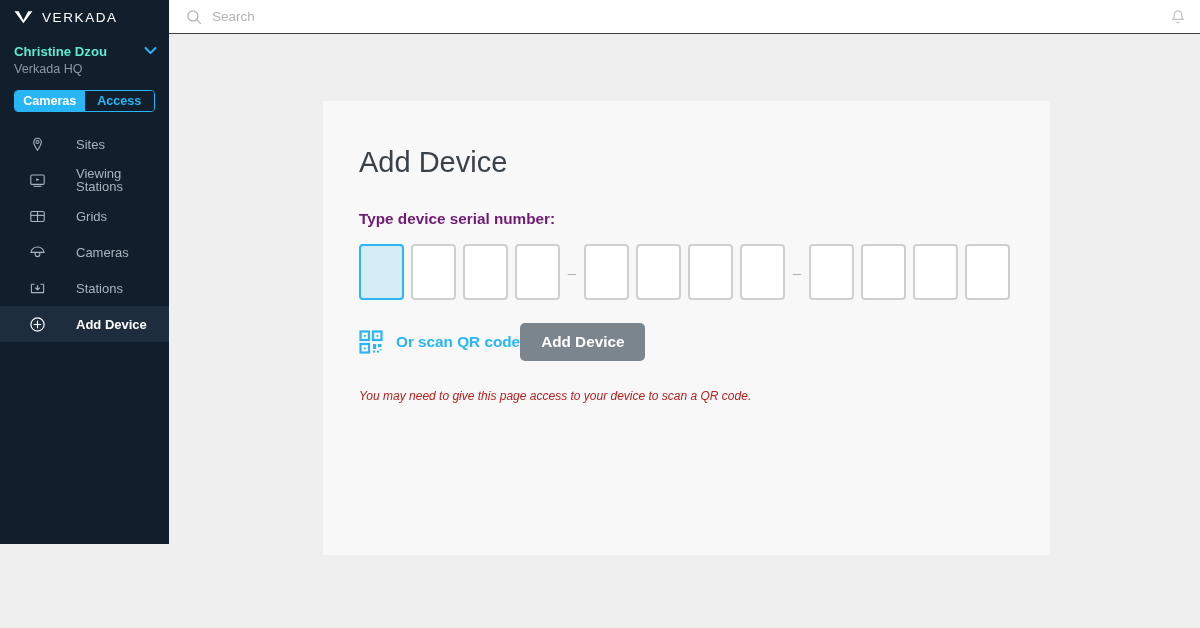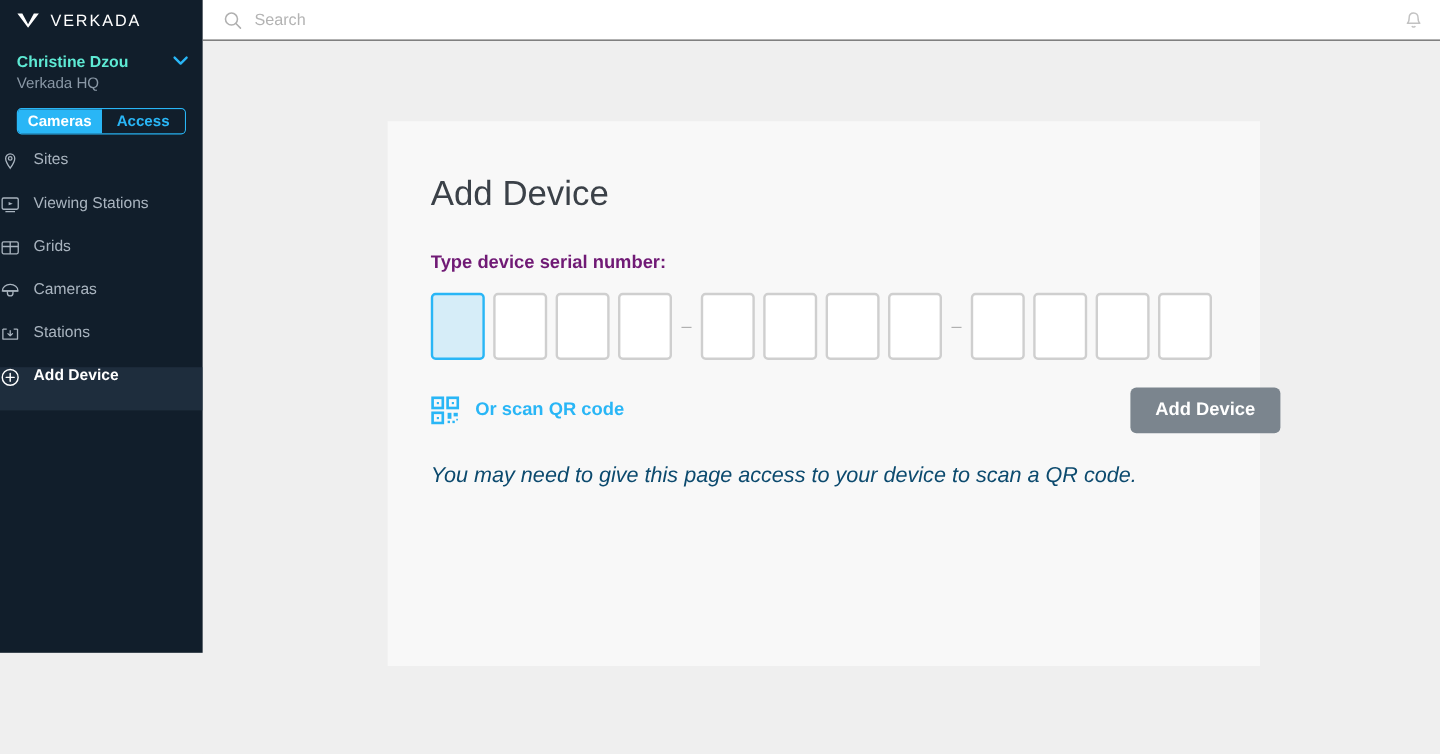--- a/index.html
+++ b/index.html
@@ -69,24 +69,24 @@
     font-weight: 700;
     line-height: 1;
     cursor: pointer;
   }
   .toggle-seg.on { background: #29B6F6; color: #ffffff; }
   .toggle-seg.off { background: #111E2B; color: #29B6F6; }
 
   .nav { margin-top: 14px; }
   .nav-item {
     display: flex;
-    align-items: flex-start;
+    align-items: center;
     height: 36px;
-    padding-left: 0;
-    gap: 11px;
+    padding-left: 29px;
+    gap: 30px;
     cursor: pointer;
   }
   .nav-item .ico {
     width: 17px; height: 17px;
     display: flex; align-items: center; justify-content: center;
     flex: 0 0 17px;
   }
   .nav-item .lbl {
     color: #a9b4bf;
     font-size: 13px;
@@ -173,21 +173,20 @@
     display: flex; align-items: center; justify-content: center;
     color: #b0b0b0;
     font-size: 15px;
     user-select: none;
   }
 
   .action-row {
     margin-top: 23px;
     display: flex;
     align-items: center;
-    justify-content: space-between;
     width: 708px;
   }
   .qr-link {
     display: flex; align-items: center; gap: 13px;
     cursor: pointer;
     text-decoration: none;
   }
   .qr-text {
     color: #29B6F6;
     font-size: 15.3px;
@@ -200,23 +199,23 @@
     border-radius: 5px;
     font-family: "Liberation Sans", sans-serif;
     font-size: 15.3px;
     font-weight: 700;
     padding: 0 21px;
     height: 38px;
     cursor: pointer;
   }
   .note {
     margin-top: 26px;
-    font-size: 18px;
+    font-size: 12px;
     font-style: italic;
-    color: #0c4a6e;
+    color: #b91c1c;
     line-height: 19px;
   }
 </style>
 </head>
 <body>
 
 <div id="app">
 
   <aside class="sidebar">
 

